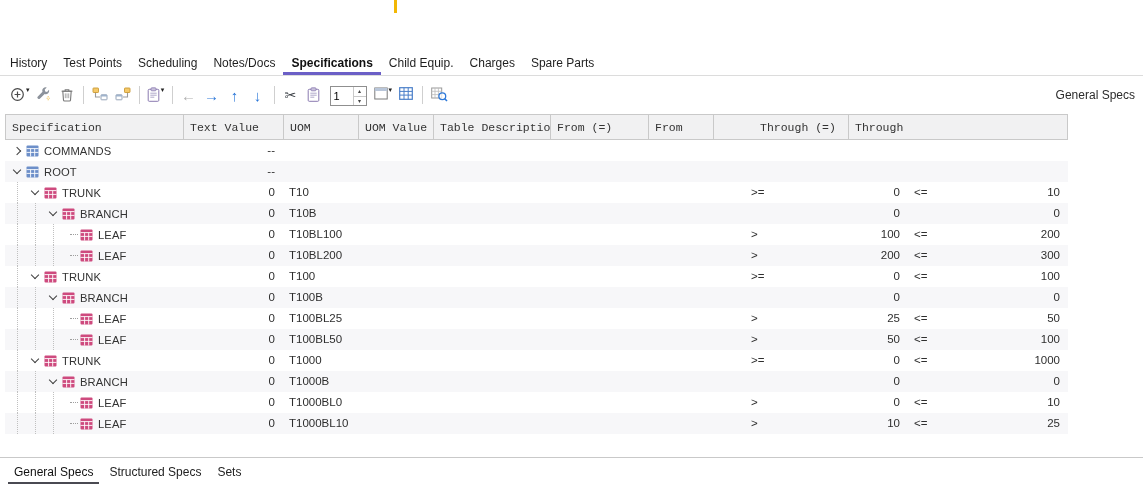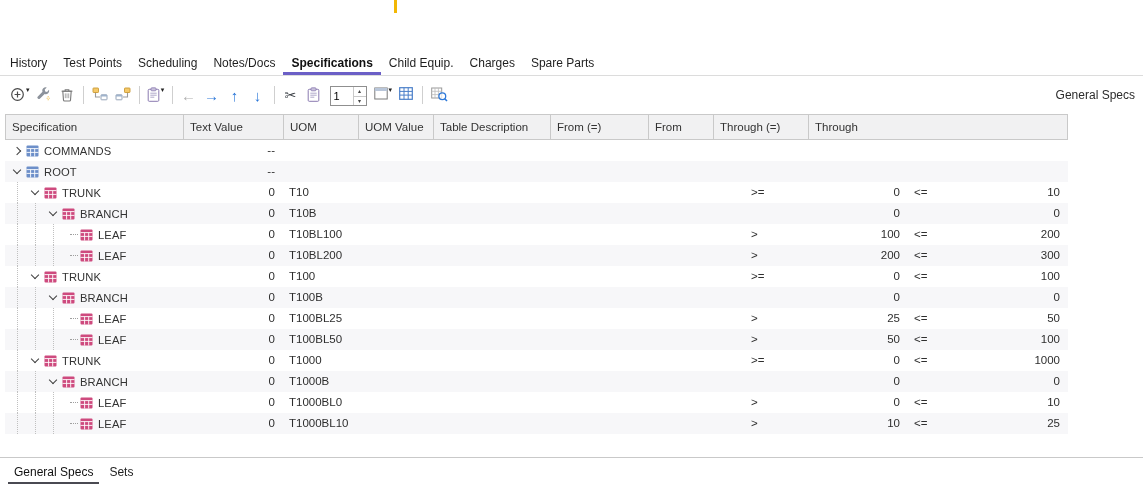--- a/index.html
+++ b/index.html
@@ -31,21 +31,21 @@
   .scissors { font-size:14px; line-height:1; color:#3a3f45; margin-top:1px; }
   .spinner { display:flex; align-items:stretch; height:20px; border:1px solid #8f8f8f; background:#fff; margin:2px 4px 0; }
   .spinner input { width:22px; border:none; outline:none; font-size:11px; padding:0 3px; font-family:inherit; }
   .spin-btns { display:flex; flex-direction:column; width:13px; border-left:1px solid #c9c9c9; }
   .spin-btn { flex:1; display:flex; align-items:center; justify-content:center; font-size:6px; line-height:1; color:#444; }
   .spin-btn.up { border-bottom:1px solid #c9c9c9; }
   .toolbar-right { margin-left:auto; font-size:12px; color:#2b2b2b; white-space:nowrap; }
 
   
   .grid { margin-left:5px; width:1063px; }
-  .grid-header { display:flex; height:26px; background:#f1f1f2; border:1px solid #c9c9c9; }
+  .grid-header { display:flex; height:26px; background:#f1f1f2; border:1px solid #c9c9c9;font-family:Liberation Mono, monospace; }
   .hcell { display:flex; align-items:center; padding:0 6px; border-right:1px solid #c9c9c9; font-size:11.5px; color:#333; white-space:nowrap; overflow:hidden; flex:none; }
   .hcell:last-child { border-right:none; }
   .grid-body { }
   .row { display:flex; height:21px; align-items:center; }
   .row:nth-child(even) { background:#f7f7f9; }
   .cell { padding:0 6px; font-size:11.5px; color:#2e2e2e; white-space:nowrap; overflow:hidden; flex:none; height:21px; line-height:21px; }
   .cell.r { text-align:right; padding-right:8px; }
   .spec-cell { position:relative; display:flex; align-items:center; height:21px; overflow:hidden; flex:none; }
   .guide { position:absolute; top:0; bottom:0; width:0; border-left:1px dotted #c0c0c0; }
   .chev-box { width:16px; display:flex; align-items:center; justify-content:center; flex:none; }
@@ -220,21 +220,21 @@
 
   <div class="grid">
     <div class="grid-header" id="gridHeader">
         <div class="hcell" style="width: 178px;">Specification</div>
         <div class="hcell" style="width: 100px;">Text Value</div>
         <div class="hcell" style="width: 75px;">UOM</div>
         <div class="hcell" style="width: 75px;">UOM Value</div>
         <div class="hcell" style="width: 117px;">Table Description</div>
         <div class="hcell" style="width: 98px;">From (=)</div>
         <div class="hcell" style="width: 65px; text-align: center;">From</div>
-        <div class="hcell" style="width: 95px;">Through (=)</div>
+        <div class="hcell" style="width: 95px; margin-left: 40px;">Through (=)</div>
         <div class="hcell" style="width: 65px;">Through</div>
       </div>
     <div class="grid-body" id="gridBody">
         <div class="row">
           <div class="spec-cell" style="width: 178px; padding-left: 4px;">
             <span class="chev-box">
               <span class="chev right"></span>
             </span>
             <span class="tree-icon">
               <svg width="13" height="12" viewBox="0 0 13 12">
@@ -594,16 +594,17 @@
           <div class="cell l" style="width: 95px;">&lt;=</div>
           <div class="cell r" style="width: 65px;">25</div>
         </div>
       </div>
   </div>
 
   <div class="spacer-bottom"></div>
 
   <div class="bottom-bar" id="bottomTabs">
       <div class="btab active">General Specs</div>
+      <div class="btab">Structured Specs</div>
       <div class="btab">Sets</div>
     </div>
 
 </div>
 
 </body></html>

